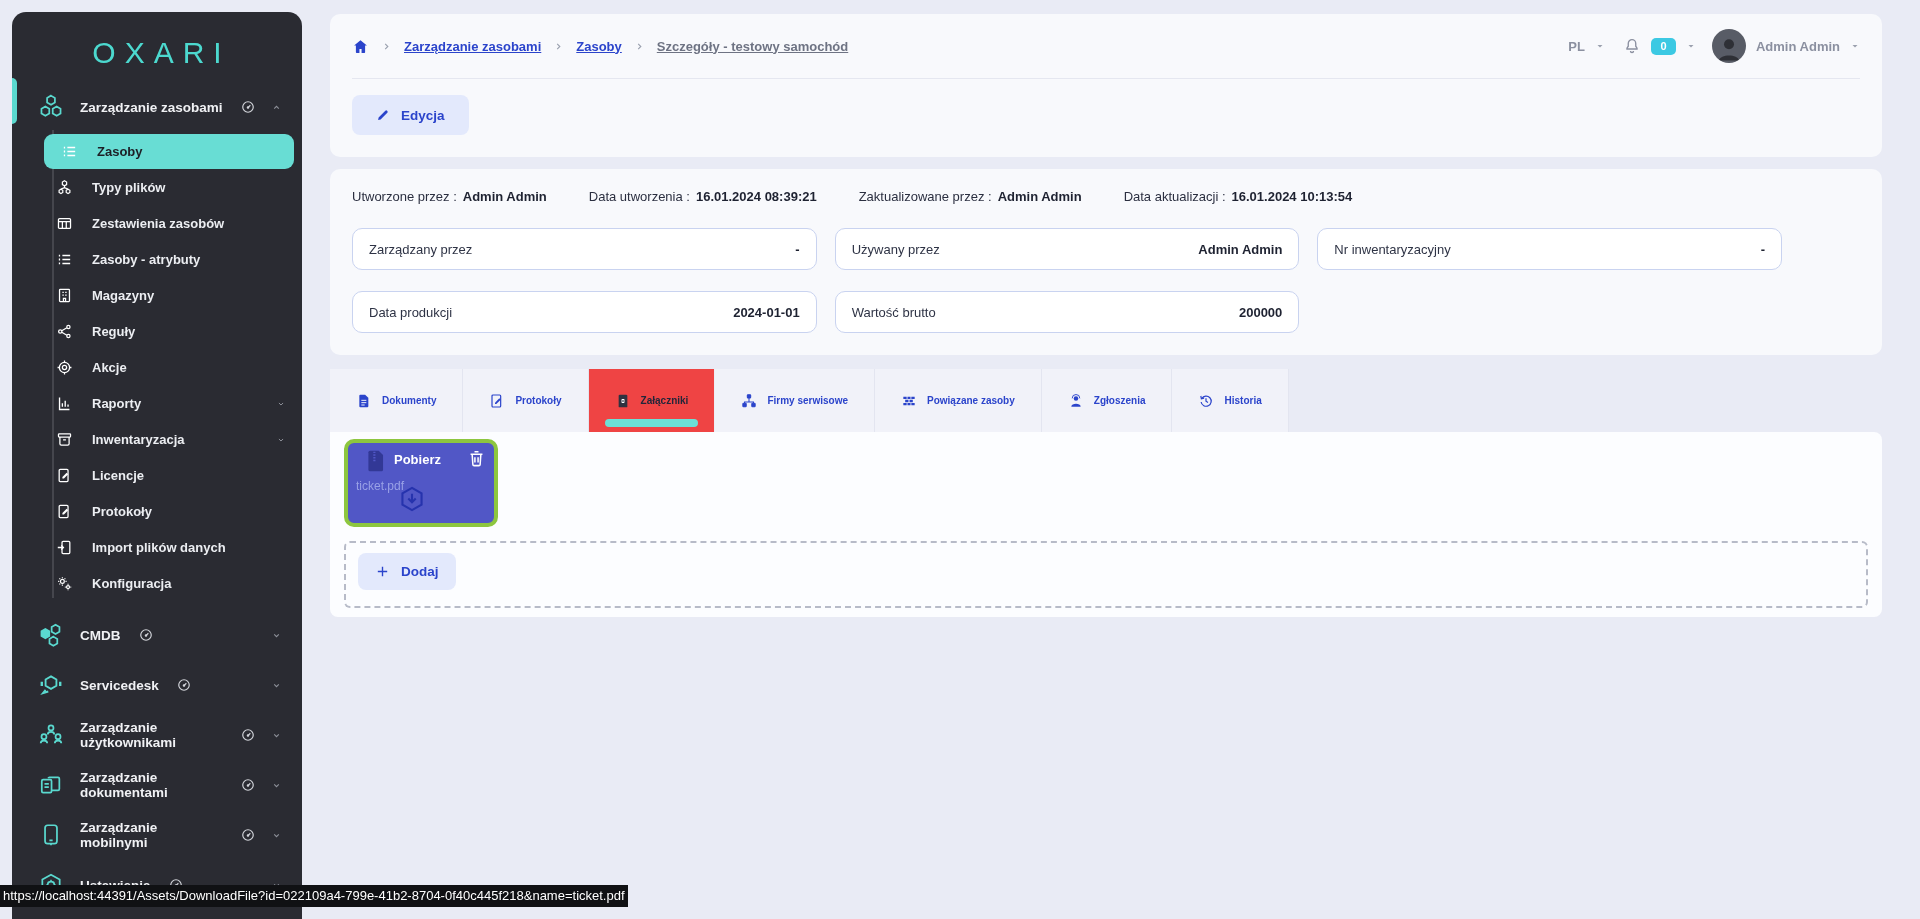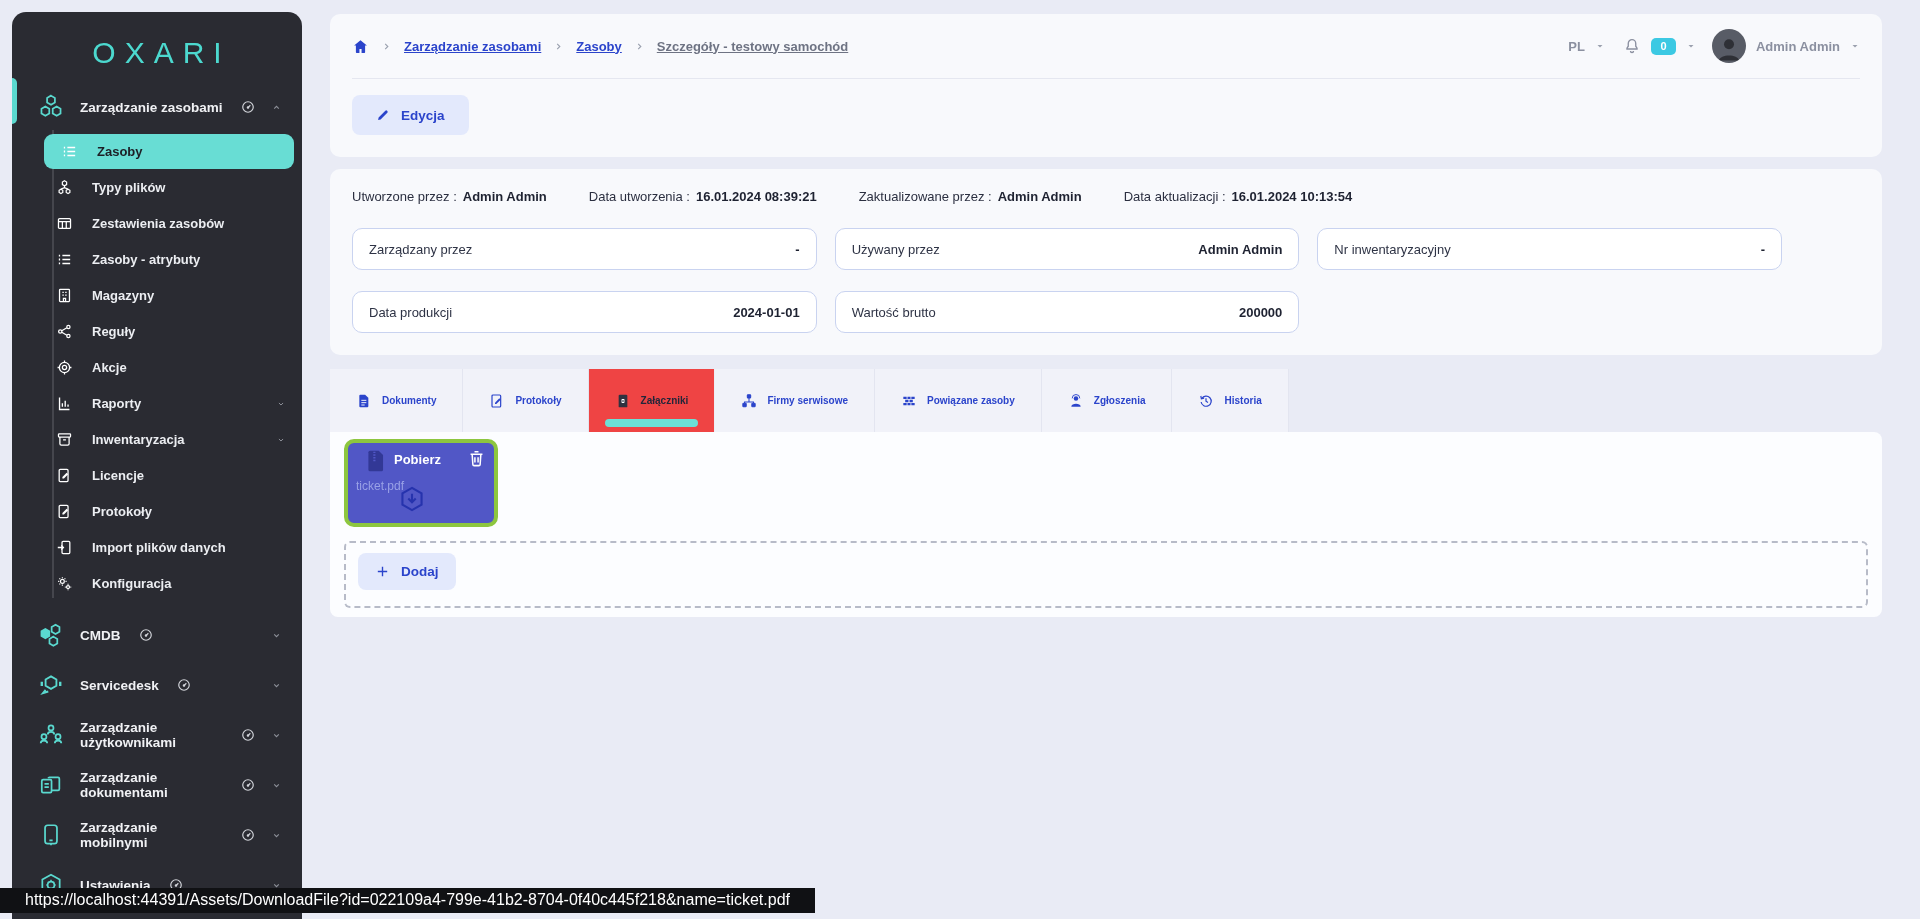--- a/index.html
+++ b/index.html
@@ -124,22 +124,22 @@
   .tile-trash { position:absolute; right:8px; top:6px; color:#fff; cursor:pointer; }
   .tile-filename { position:absolute; left:8px; top:36px; color:#99a1e6; font-size:12px; }
   .tile-dl { position:absolute; left:50px; top:42px; color:#2633ad; cursor:pointer; }
   .add-box {
     margin-top:10px; border:2px dashed #b7bbc8; border-radius:6px;
     padding:10px 12px 16px; background:#fcfdff;
   }
   .add-btn { height:37px; padding:10px 17px; }
 
   .statusbar {
-    position:absolute; left:0; bottom:6px; z-index:6;
-    background:#101114; color:#fff; font-size:16px; padding:3px 25px 4px;
+    position:absolute; left:0; bottom:12px; z-index:6;
+    background:#101114; color:#fff; font-size:13px; padding:3px 3px 4px;
     white-space:nowrap;
   }
 </style>
 </head>
 <body>
 
 <aside class="sidebar">
   <div class="logo">OXARI</div>
   <div class="active-indicator"></div>
 

